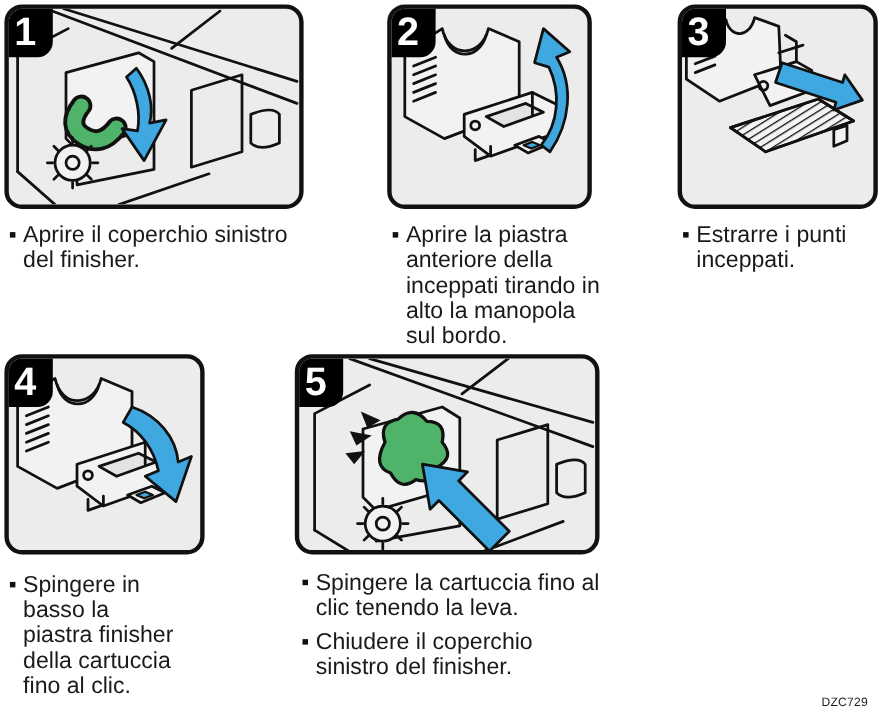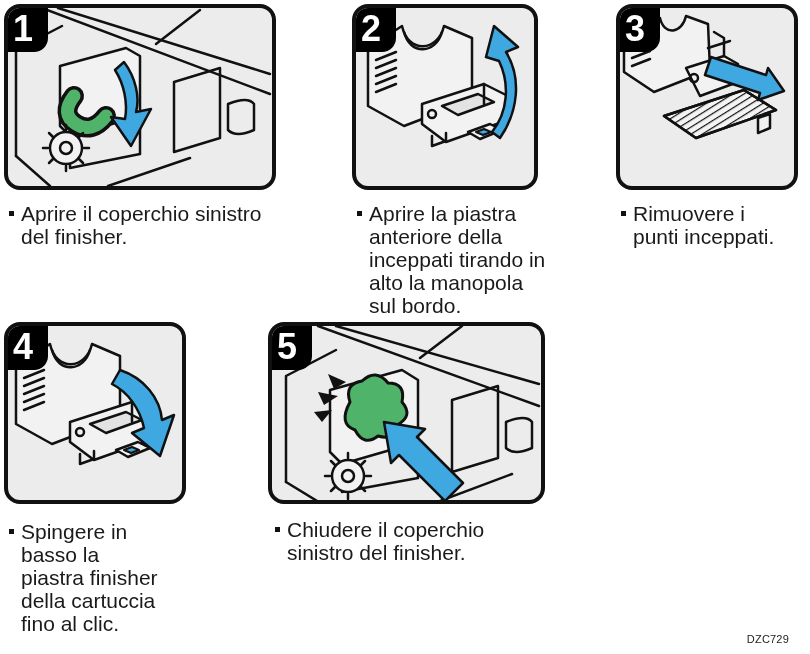--- a/index.html
+++ b/index.html
@@ -42,21 +42,21 @@
   .t2{ left:354px; top:202px; width:200px; }
   .t3{ left:618px; top:202px; width:168px; }
   .t4{ left:6px;   top:520px; width:158px; }
   .t5{ left:272px; top:518px; width:276px; }
   .textblock ul{ list-style:none; }
   .textblock li{
     position:relative; padding-left:15px;
     font-size:21px; line-height:23px;
   }
   .textblock li + li{ margin-top:10px; }
-  .t5 li + li{ margin-top:20px;text-align:right; }
+  .t5 li + li{ margin-top:8px; }
   .textblock li::before{
     content:""; position:absolute; left:3px; top:9px;
     width:5px; height:5px; background:var(--line);
   }
   .figure-code{
     position:absolute; right:21px; top:633px;
     font-size:11px; letter-spacing:0.2px; color:#222;
   }
   
   .mline{ fill:none; stroke:var(--line); stroke-width:2.5; stroke-linecap:round; stroke-linejoin:round; }
@@ -183,29 +183,30 @@
 </div>
 
 <div class="textblock t2">
   <ul>
     <li>Aprire la piastra anteriore della inceppati tirando in alto la manopola sul bordo.</li>
   </ul>
 </div>
 
 <div class="textblock t3">
   <ul>
-    <li>Rimuovere i punti inceppati.</li>
+    <li>Estrarre i punti inceppati.</li>
   </ul>
 </div>
 
 <div class="textblock t4">
   <ul>
     <li>Spingere in basso la piastra finisher della cartuccia fino al clic.</li>
   </ul>
 </div>
 
 <div class="textblock t5">
   <ul>
+    <li>Spingere la cartuccia fino al clic tenendo la leva.</li>
     <li>Chiudere il coperchio sinistro del finisher.</li>
   </ul>
 </div>
 
 <div class="figure-code">DZC729</div>
 
 </body></html>

